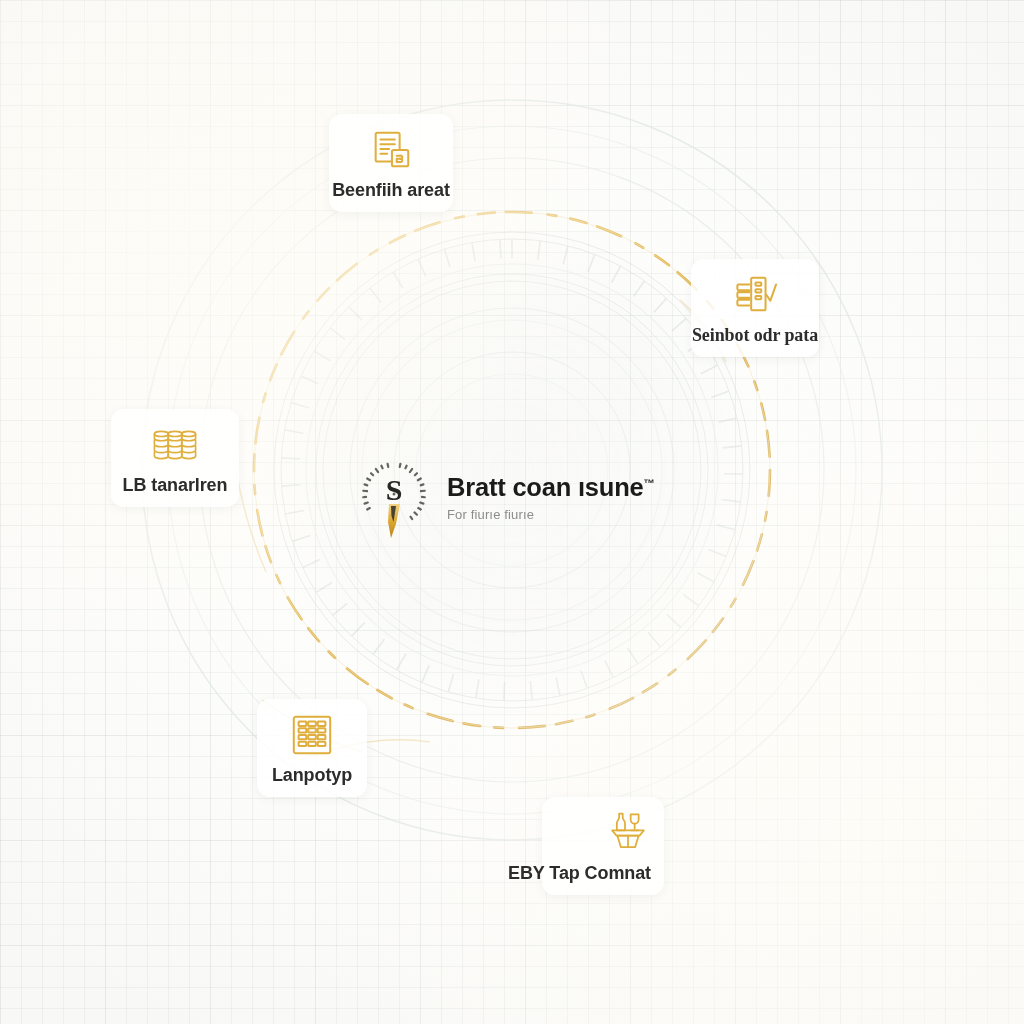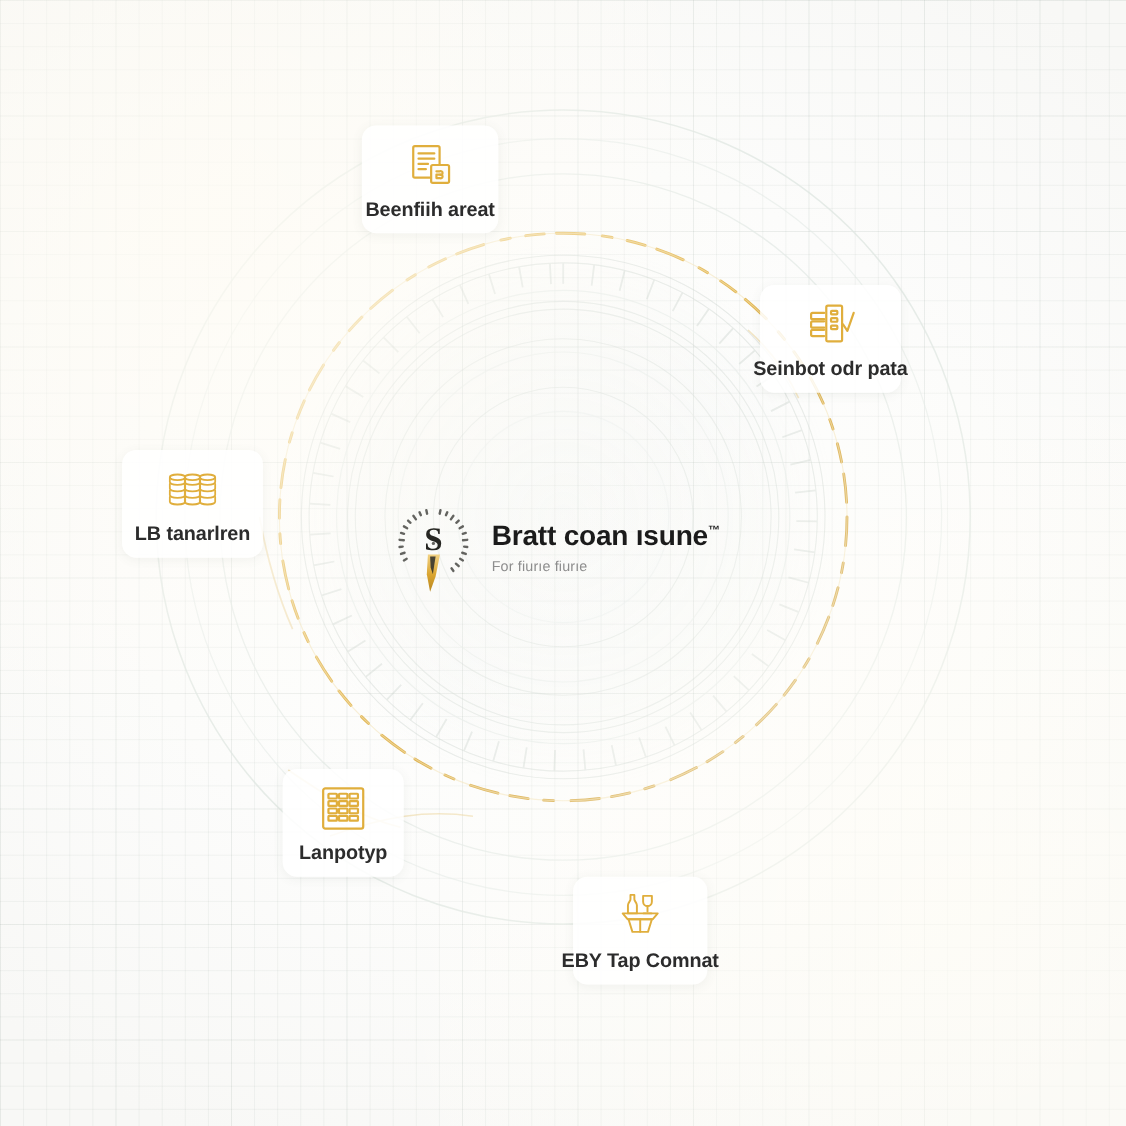--- a/index.html
+++ b/index.html
@@ -123,25 +123,25 @@
     margin-top: 7px;
     font-size: 18px;
     font-weight: bold;
     color: #2c2c2c;
     white-space: nowrap;
     letter-spacing: -0.1px;
   }
 
   
   #node-benefit   { left: 329px; top: 114px;  width: 124px; height: 98px; }
-  #node-seinbot   { left: 691px; top: 259px;  width: 128px; height: 98px; }
+  #node-seinbot   { left: 691px; top: 259px;  width: 128px; height: 98px; font-family: Liberation Serif, serif; }
   #node-lb        { left: 111px; top: 409px;  width: 128px; height: 98px; }
   #node-lgp       { left: 754px; top: 565px;  width: 114px; height: 98px; }
   #node-lanpotyp  { left: 257px; top: 699px;  width: 110px; height: 98px; text-align: right; }
-  #node-eby       { left: 521px; top: 797px;  width: 122px; height: 98px; }
+  #node-eby       { left: 542px; top: 797px;  width: 122px; height: 98px; align-items: flex-end; }
 </style>
 </head>
 <body>
 
 <div id="stage">
 
   <div class="grid-layer"></div>
   <div class="grid-layer coarse"></div>
 
   <svg class="svg-layer" viewBox="0 0 1024 1024">

